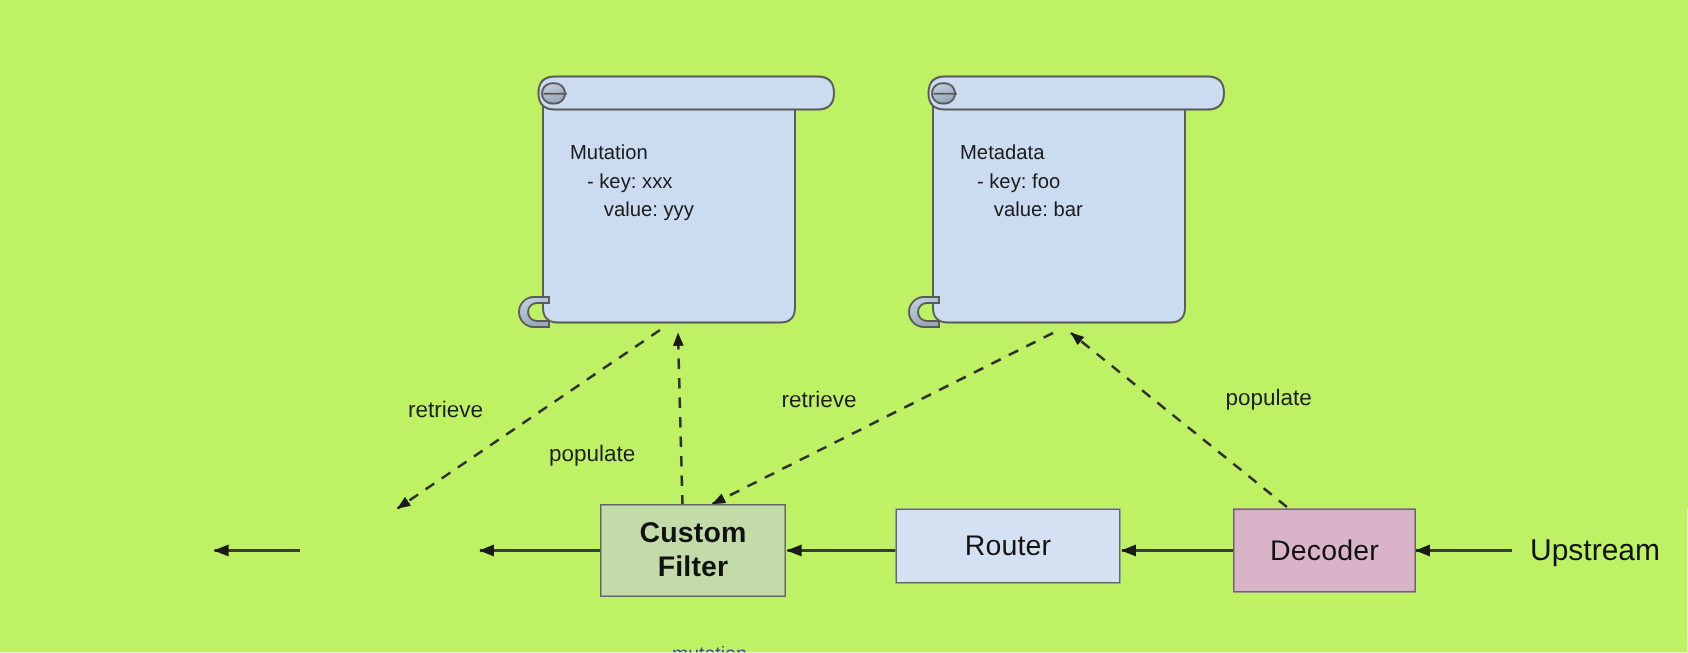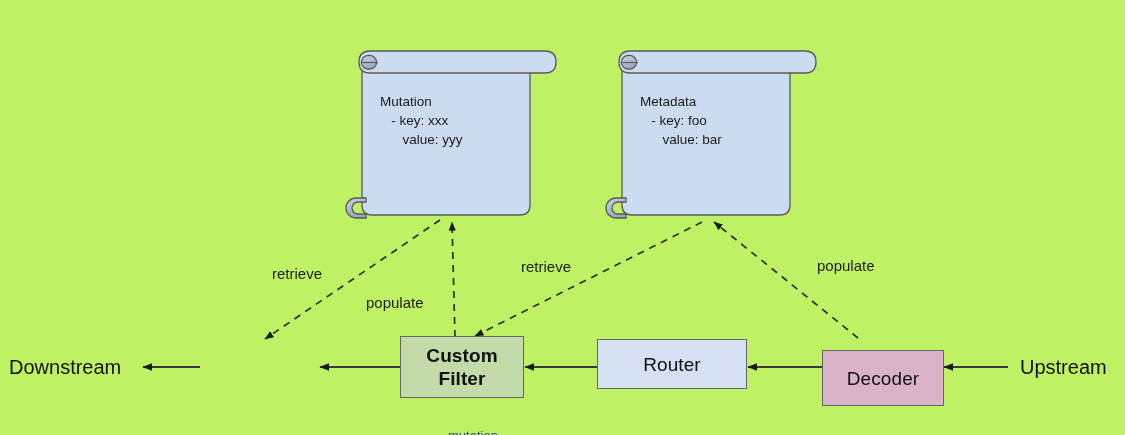--- a/index.html
+++ b/index.html
@@ -154,25 +154,24 @@
 
   <div class="node green" style="left:400px; top:336px; width:124px; height:62px; white-space:pre;font-weight:bold;">
     <span>Custom
 Filter</span>
   </div>
 
   <div class="node blue" style="left:597px; top:339px; width:150px; height:50px;">
     <span>Router</span>
   </div>
 
-  <div class="node pink" style="left:822px; top:339px; width:122px; height:56px;margin-top:11px;">
+  <div class="node pink" style="left:822px; top:339px; width:122px; height:56px;">
     <span>Decoder</span>
   </div>
 
-  <div class="plain endpoint-label" style="left:9px; top:355px;">Downstream</div>
 
   <div class="plain endpoint-label" style="left:1020px; top:355px;">Upstream</div>
 
   <div class="plain edge-label" style="left:272px; top:265px;">retrieve</div>
 
   <div class="plain edge-label" style="left:366px; top:294px;">populate</div>
 
   <div class="plain edge-label" style="left:521px; top:258px;">retrieve</div>
 
   <div class="plain edge-label" style="left:817px; top:257px;">populate</div>

